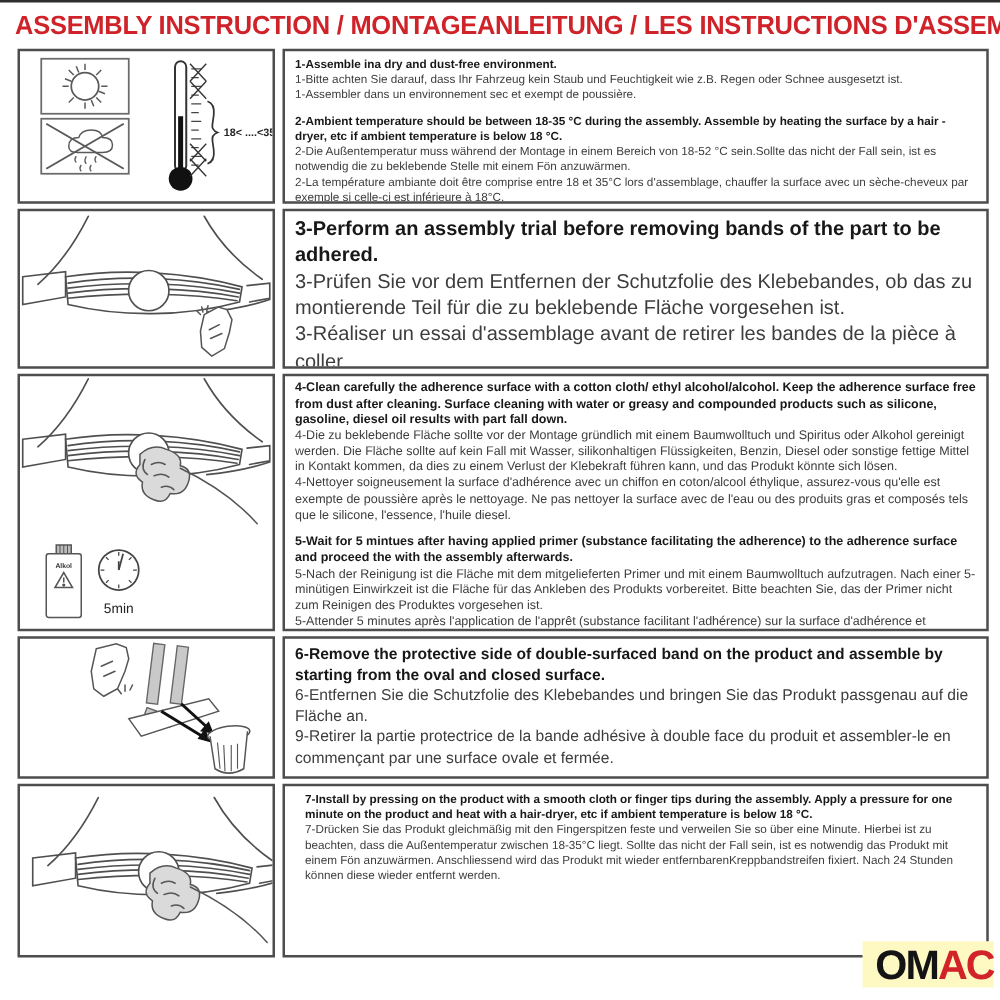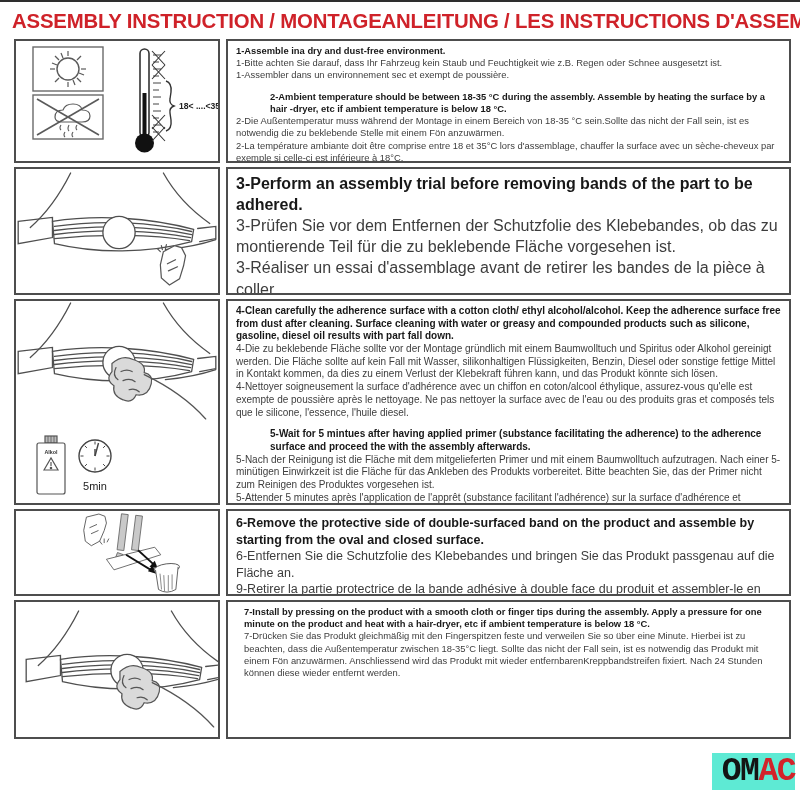--- a/index.html
+++ b/index.html
@@ -5,31 +5,31 @@
   html,body{margin:0;padding:0;background:#ffffff;}
   body{width:800px;height:800px;position:relative;font-family:"Liberation Sans",sans-serif;color:#3d3d3d;overflow:hidden;}
   .top-rule{height:2px;background:#2e2e2e;width:100%;}
   .page-title{white-space:nowrap;text-align:center;font-weight:800;font-size:21px;color:#cf2229;
     letter-spacing:-0.2px;margin:7px 0 6px 0;transform:scaleX(0.97);transform-origin:center;}
   .rows{padding:0 9px 0 14px;}
   .row{display:flex;gap:6px;margin-bottom:4px;}
   .ill-box{width:206px;flex:none;border:2px solid #4d4d4d;background:#fff;display:flex;flex-direction:column;
     align-items:center;justify-content:center;box-sizing:border-box;overflow:hidden;}
   .txt-box{flex:1;border:2px solid #4d4d4d;background:#fff;box-sizing:border-box;padding:4px 8px 4px 8px;overflow:hidden;}
-  .r1{height:124px;} .r2{height:128px;} .r3{height:206px;} .r4{height:87px;} .r5{height:139px;padding-left:16px;}
+  .r1{height:124px;} .r2{height:128px;} .r3{height:206px;} .r4{height:114px;} .r5{height:139px;padding-left:16px;}
   .para{margin:0;font-size:9.4px;line-height:1.3;color:#3d3d3d;}
   .para.bold{font-weight:bold;color:#181818;}
-  .para.gap{margin-top:9px;margin-left:34px;}
+  .para.gap{margin-top:9px;}
   .size-md .para{font-size:16px;line-height:1.32;}
   .size-sm2 .para{font-size:10px;line-height:1.27;}
   .size-md2 .para{font-size:12.5px;line-height:1.32;}
   .icons-row{display:flex;justify-content:flex-start;align-items:flex-end;width:100%;
     padding:0 12px 7px 16px;box-sizing:border-box;margin-top:auto;}
-  .logo{position:absolute;right:5px;bottom:10px;background:#5eead4;padding:2px 0 2px 10px;z-index:5;
-    font-weight:900;font-size:33px;letter-spacing:-1.5px;line-height:1;font-family:Liberation Mono, monospace;}
+  .logo{position:absolute;right:5px;bottom:10px;background:#fef9c3;padding:2px 0 2px 10px;z-index:5;
+    font-weight:900;font-size:33px;letter-spacing:-1.5px;line-height:1;font-family:Liberation Sans, sans-serif;}
   .logo .blk{color:#141414;} .logo .red{color:#d2232a;}
   svg text{font-family:"Liberation Sans",sans-serif;}
 </style>
 </head>
 <body>
 
 <svg width="0" height="0" style="position:absolute" aria-hidden="true">
   <defs>
     <g id="grille-base" stroke="#4f4f4f" fill="none" stroke-width="1.3" stroke-linecap="round">
       <path d="M54,2 C44,22 30,42 14,56"></path>
@@ -126,21 +126,21 @@
           <path d="M149,38 q6,2 5,11 l-1,7 q-1,5 4,7 q-5,2 -4,7 l1,7 q1,9 -5,11" fill="none" stroke="#333333" stroke-width="1.4"></path>
         </g>
         <text x="162" y="66" font-size="8.6" font-weight="bold" fill="#222222">18&lt; ....&lt;35 C</text>
       </svg>
     </div>
     <div class="txt-box r1">
         <p class="para bold">1-Assemble ina dry and dust-free environment.</p>
         <p class="para">1-Bitte achten Sie darauf, dass Ihr Fahrzeug kein Staub und Feuchtigkeit wie z.B. Regen oder Schnee ausgesetzt ist.</p>
         <p class="para">1-Assembler dans un environnement sec et exempt de poussière.</p>
         <p class="para bold gap">2-Ambient temperature should be between 18-35 °C  during the assembly. Assemble by heating the surface by a hair -dryer, etc if ambient temperature is below 18 °C.</p>
-        <p class="para">2-Die Außentemperatur muss während der Montage in einem Bereich von 18-35 °C  sein.Sollte das nicht der Fall sein, ist es notwendig die zu beklebende Stelle mit einem Fön anzuwärmen.</p>
+        <p class="para">2-Die Außentemperatur muss während der Montage in einem Bereich von 18-52 °C  sein.Sollte das nicht der Fall sein, ist es notwendig die zu beklebende Stelle mit einem Fön anzuwärmen.</p>
         <p class="para">2-La température ambiante doit être comprise entre 18 et 35°C lors d'assemblage, chauffer la surface avec un sèche-cheveux par exemple si celle-ci est inférieure à 18°C.</p>
       </div>
   </div>
 
   <div class="row">
     <div class="ill-box r2">
       <svg viewBox="0 0 200 120" width="202" height="121">
         <use href="#grille-base"></use>
         <g>
             <use href="#point-hand"></use>

